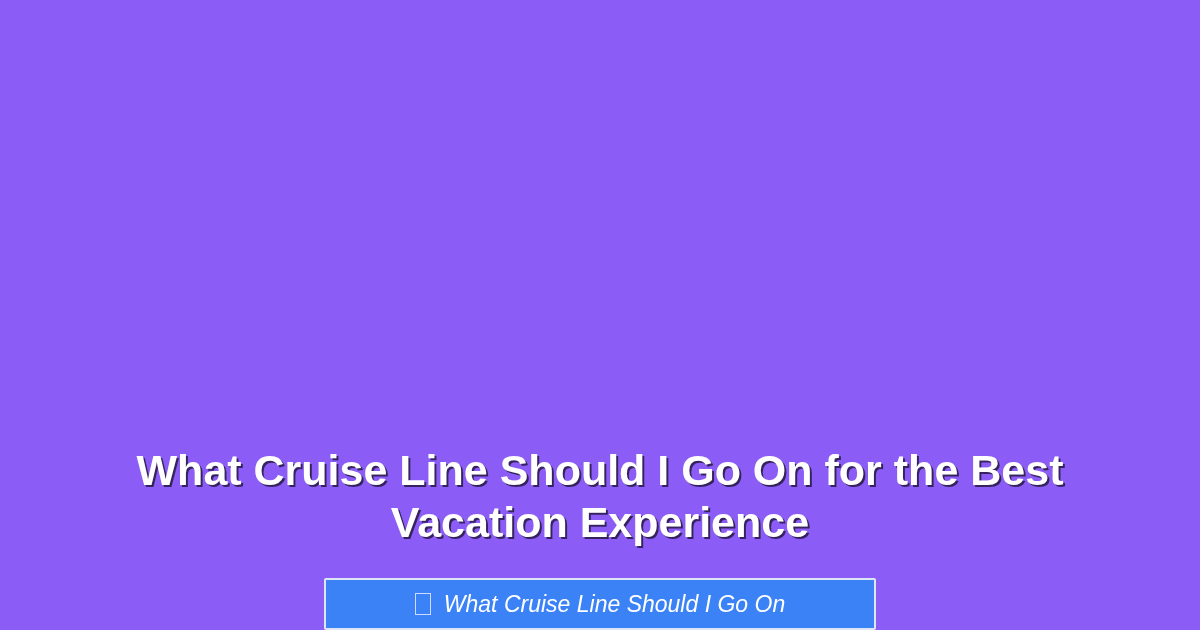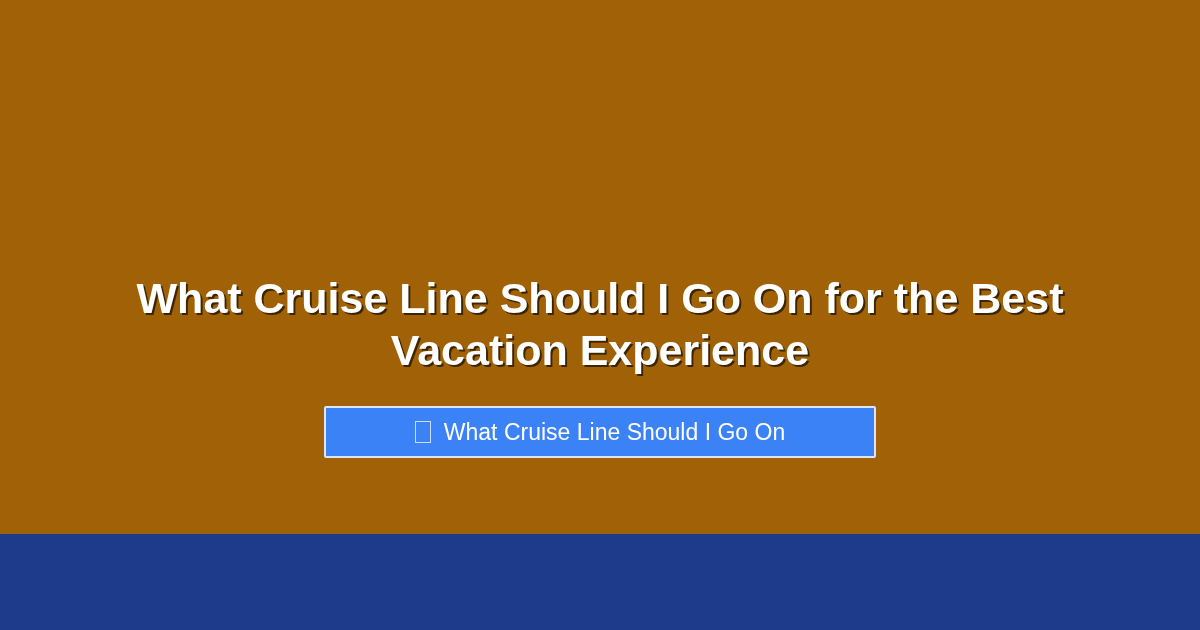--- a/index.html
+++ b/index.html
@@ -10,26 +10,26 @@
     width: 1200px;
     height: 630px;
     overflow: hidden;
     font-family: "Liberation Sans", sans-serif;
     background: #1e3a8a;
   }
 
   .canvas {
     position: relative;
     width: 1200px;
-    height: 534px;
-    background: #a16207;
+    height: 630px;
+    background: #8b5cf6;
     display: flex;
     flex-direction: column;
     align-items: center;
-    justify-content: center;
+    justify-content: flex-end;
     box-sizing: border-box;
   }
 
   .hero {
     width: 1060px;
     margin-top: 196px;
     display: flex;
     flex-direction: column;
     align-items: center;
   }
@@ -63,20 +63,21 @@
     gap: 13px;
     width: 552px;
     height: 52px;
     background: #3b82f6;
     border: 2px solid #dde6f6;
     border-radius: 2px;
     padding: 0 18px;
     cursor: pointer;
     text-decoration: none;
     user-select: none;
+    font-style: italic;
   }
 
   .cta-icon {
     display: inline-block;
     width: 14px;
     height: 20px;
     border: 1px solid #cfdcf7;
     background: transparent;
     flex: 0 0 auto;
   }

